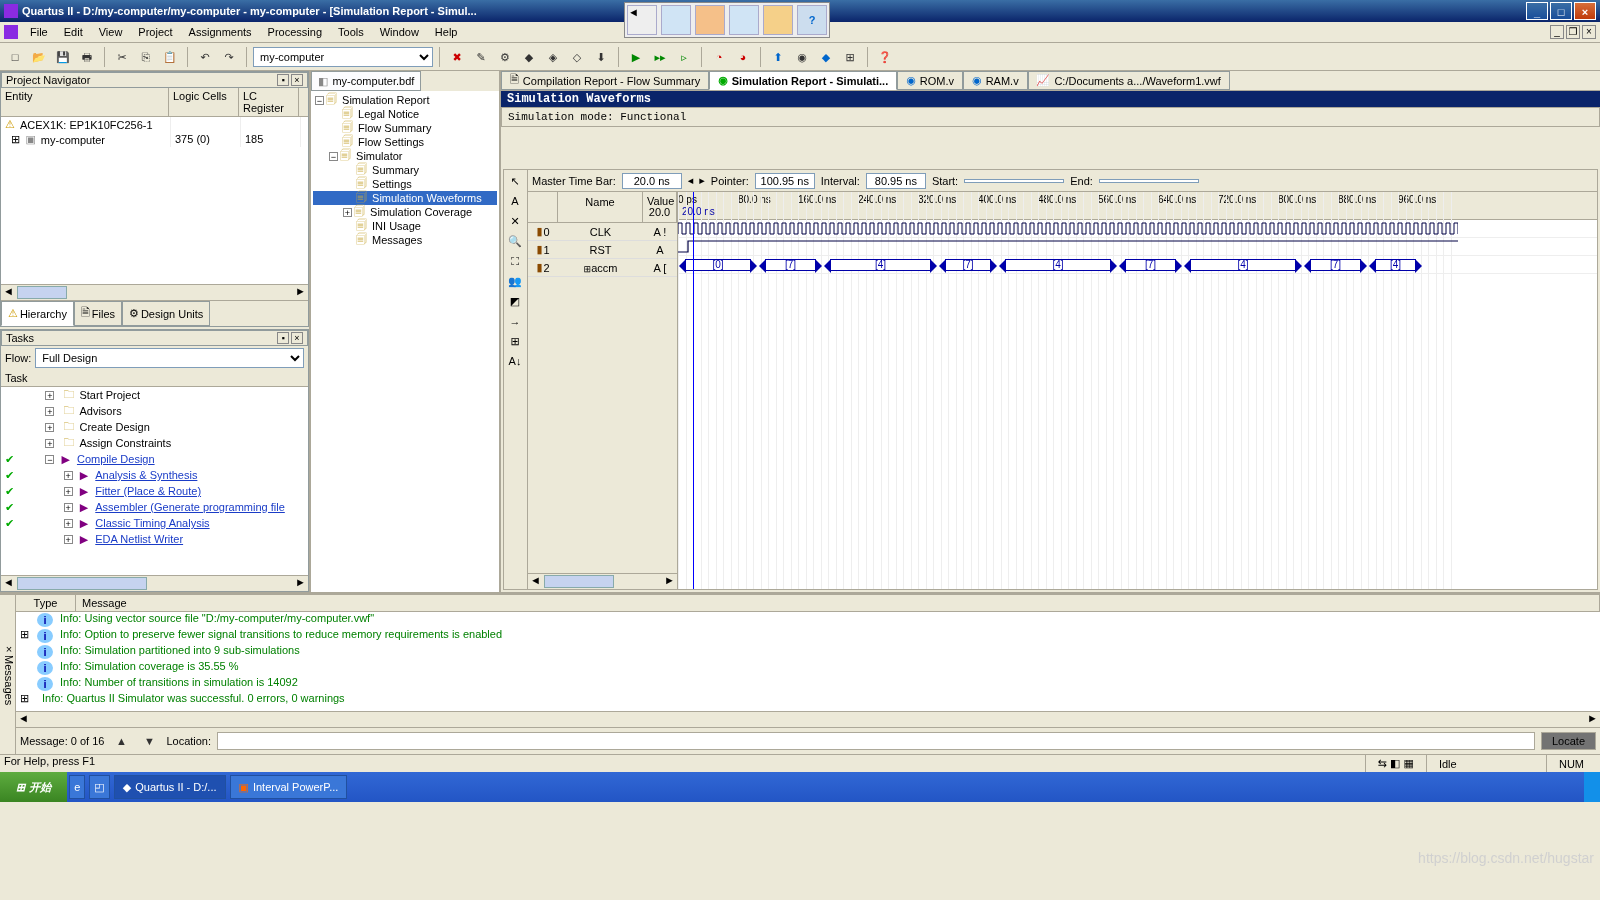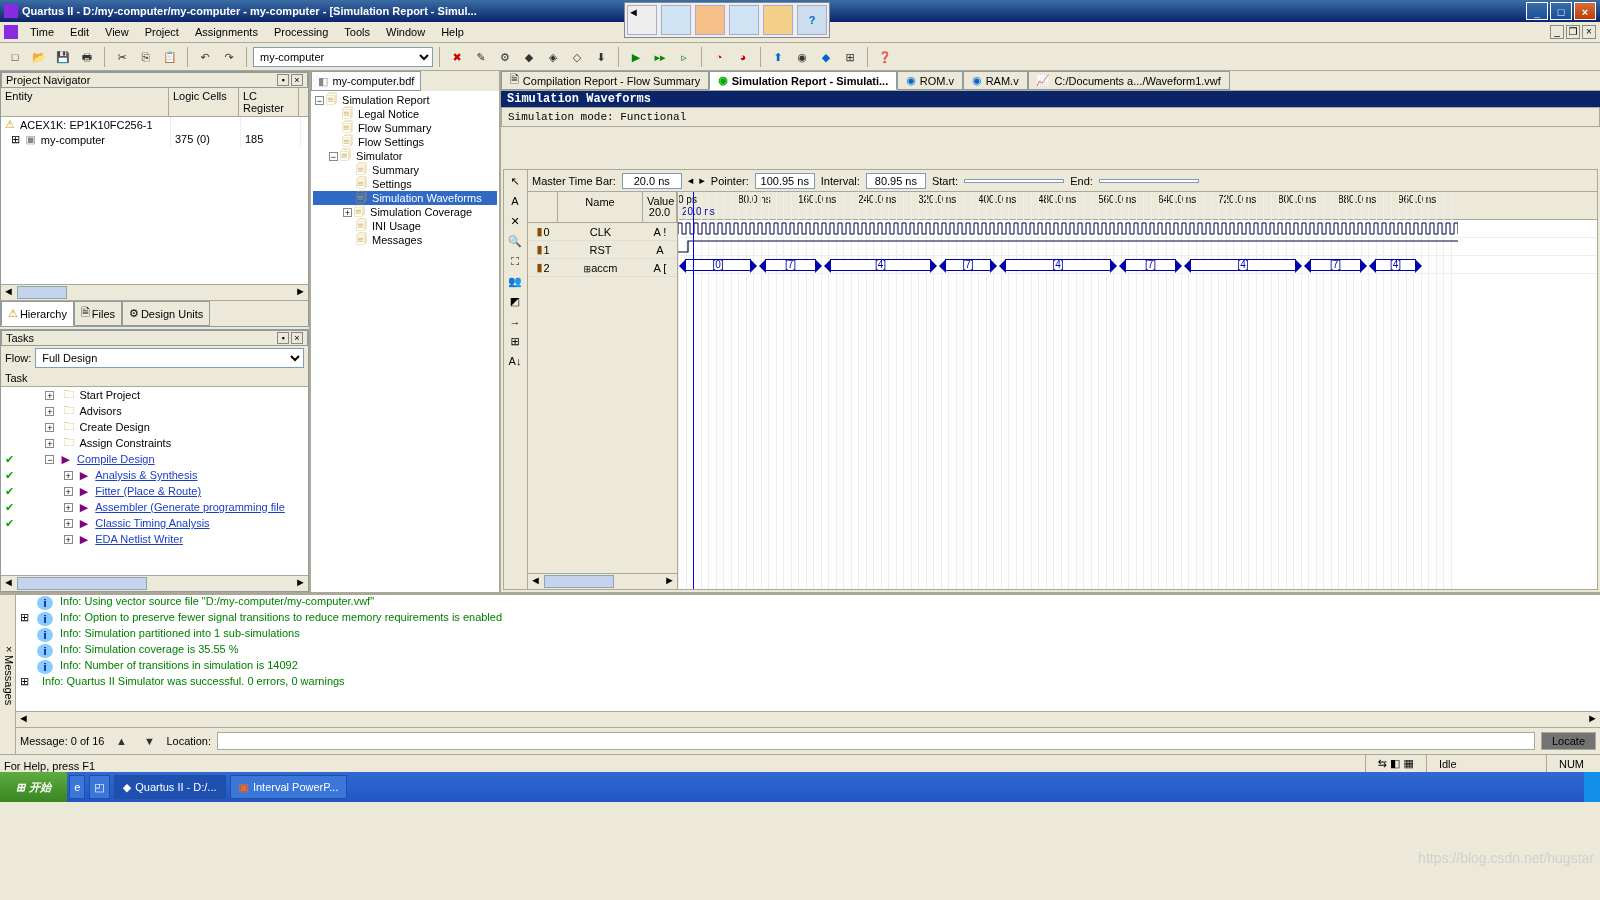--- a/index.html
+++ b/index.html
@@ -94,21 +94,21 @@
 .msg-hdr div{padding:2px 6px;border-right:1px solid #aca899;}
 .msg-body{flex:1;background:#fff;overflow:auto;font-family:"Courier New",monospace;font-size:12px;}
 .msg-row{display:flex;padding:0 4px;color:#008000;}
 .msg-row .micon{width:16px;height:14px;border-radius:50%;background:#8cf;display:inline-block;margin:1px;text-align:center;line-height:14px;color:#00a;font-weight:bold;}
 .msg-tabs{display:flex;background:#ece9d8;border-top:1px solid #aca899;}
 .msg-tabs div{padding:2px 8px;border:1px solid #919b9c;background:#ece9d8;cursor:pointer;border-bottom:none;margin-right:-1px;}
 .msg-tabs div.active{background:#fff;font-weight:bold;}
 .msg-footer{display:flex;align-items:center;background:#ece9d8;border-top:1px solid #aca899;padding:2px 4px;gap:6px;}
 .msg-footer .loc{flex:1;background:#fff;border:1px solid #aca899;height:18px;padding:0 4px;color:#888;}
 .msg-footer .btn{padding:2px 10px;border:1px solid #aca899;background:#737373;cursor:pointer;}
-.statusbar{height:18px;background:#ece9d8;border-top:1px solid #aca899;display:flex;align-items:flex-end;padding:0 4px;}
+.statusbar{height:18px;background:#ece9d8;border-top:1px solid #aca899;display:flex;align-items:flex-start;padding:0 4px;}
 .statusbar .scell{border-left:1px solid #aca899;padding:0 12px;height:100%;display:flex;align-items:center;}
 .taskbar{height:30px;background:linear-gradient(#3168d5,#2355c5);display:flex;align-items:center;color:#fff;}
 .startbtn{height:100%;background:linear-gradient(#5eac3f,#3a8522);padding:0 16px;display:flex;align-items:center;font-weight:bold;font-style:italic;font-size:14px;cursor:pointer;}
 .tb-item{height:24px;padding:0 8px;margin:0 2px;background:#3a77d8;border:1px solid #2050a0;display:flex;align-items:center;gap:4px;cursor:pointer;}
 .tb-item.active{background:#1f50b0;}
 .tb-tray{margin-left:auto;background:#1290e9;height:100%;padding:0 8px;display:flex;align-items:center;gap:4px;}
 .watermark{position:absolute;right:6px;bottom:34px;color:#d0d0d0;font-size:14px;pointer-events:none;}
 </style>
 </head>
 <body>
@@ -126,21 +126,21 @@
   <div class="fbtn" style="background:#eee;">◄</div>
   <div class="fbtn"></div>
   <div class="fbtn" style="background:#f5c089;"></div>
   <div class="fbtn"></div>
   <div class="fbtn" style="background:#f5d089;"></div>
   <div class="fbtn" style="background:#cde;color:#06c;text-align:center;line-height:28px;font-weight:bold;">?</div>
 </div>
 
 <div class="menubar">
   <div class="micn"></div>
-  <span>Time</span>
+  <span>File</span>
   <span>Edit</span>
   <span>View</span>
   <span>Project</span>
   <span>Assignments</span>
   <span>Processing</span>
   <span>Tools</span>
   <span>Window</span>
   <span>Help</span>
   <div class="mdi-btns">
     <div>_</div>
@@ -524,35 +524,39 @@
           </div>
         </div>
       </div>
     </div>
   </div>
 </div>
 
 <div class="messages">
   <div class="msg-side"><span style="position:relative;">×</span><span>Messages</span></div>
   <div class="msg-main">
+    <div class="msg-hdr">
+      <div style="width:60px;text-align:center">Type</div>
+      <div style="flex:1">Message</div>
+    </div>
     <div class="msg-body" id="msg-body">
         <div class="msg-row">
           <span style="width:16px;color:#000;">&nbsp;</span>
           <span class="micon">i</span>
           <span style="flex:1;padding-left:6px;">Info: Using vector source file "D:/my-computer/my-computer.vwf"</span>
         </div>
         <div class="msg-row">
           <span style="width:16px;color:#000;">⊞</span>
           <span class="micon">i</span>
           <span style="flex:1;padding-left:6px;">Info: Option to preserve fewer signal transitions to reduce memory requirements is enabled</span>
         </div>
         <div class="msg-row">
           <span style="width:16px;color:#000;">&nbsp;</span>
           <span class="micon">i</span>
-          <span style="flex:1;padding-left:6px;">Info: Simulation partitioned into 1 sub-simulations</span>
+          <span style="flex:1;padding-left:6px;">Info: Simulation partitioned into 9 sub-simulations</span>
         </div>
         <div class="msg-row">
           <span style="width:16px;color:#000;">&nbsp;</span>
           <span class="micon">i</span>
           <span style="flex:1;padding-left:6px;">Info: Simulation coverage is      35.55 %</span>
         </div>
         <div class="msg-row">
           <span style="width:16px;color:#000;">&nbsp;</span>
           <span class="micon">i</span>
           <span style="flex:1;padding-left:6px;">Info: Number of transitions in simulation is 14092</span>

